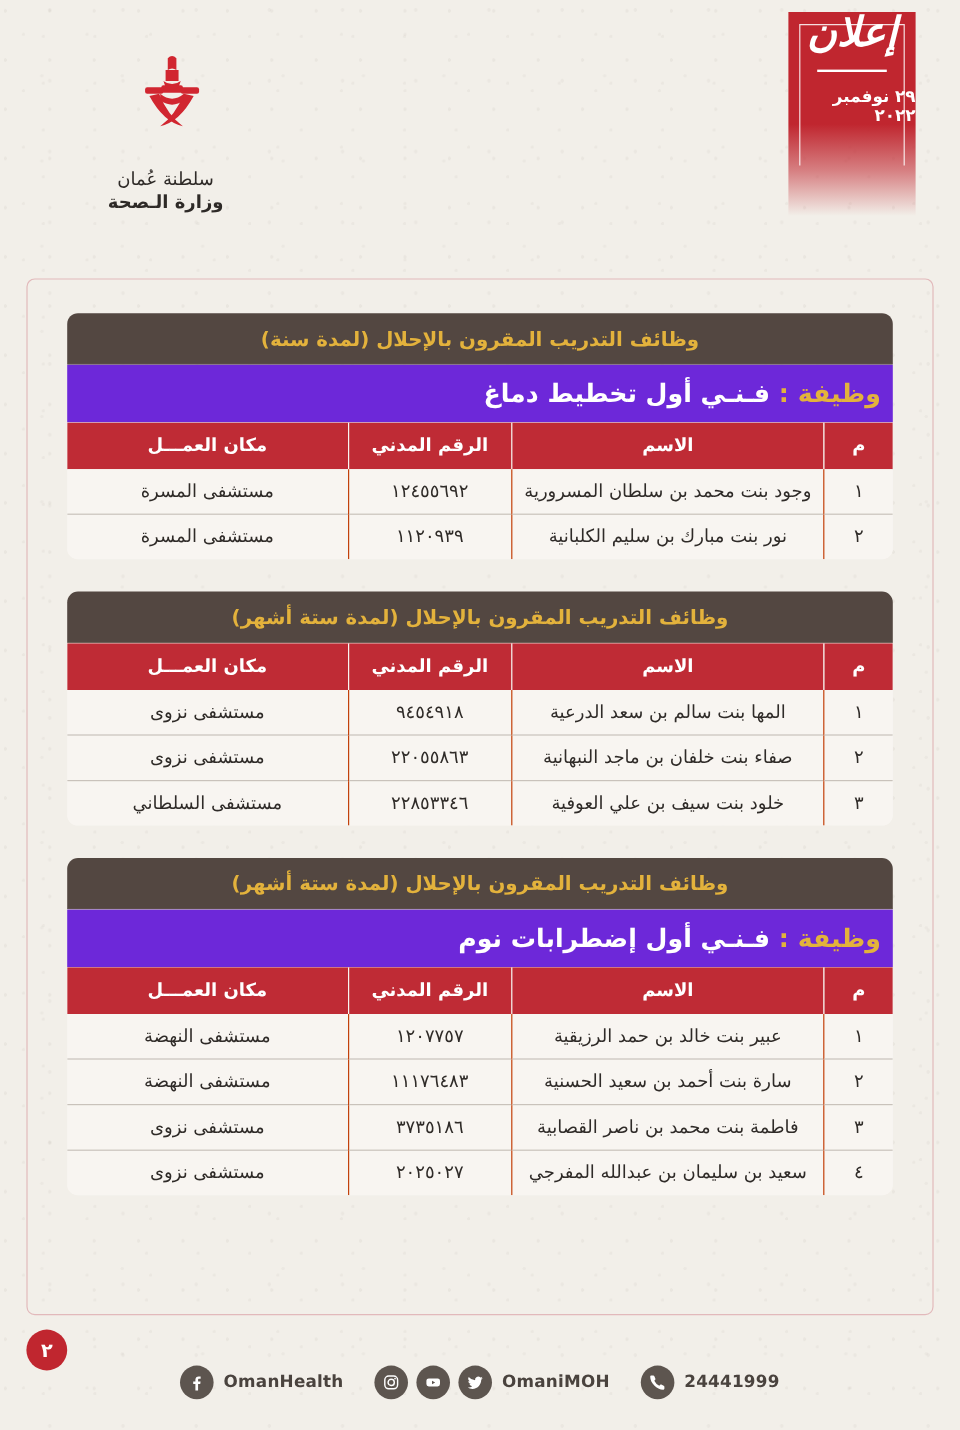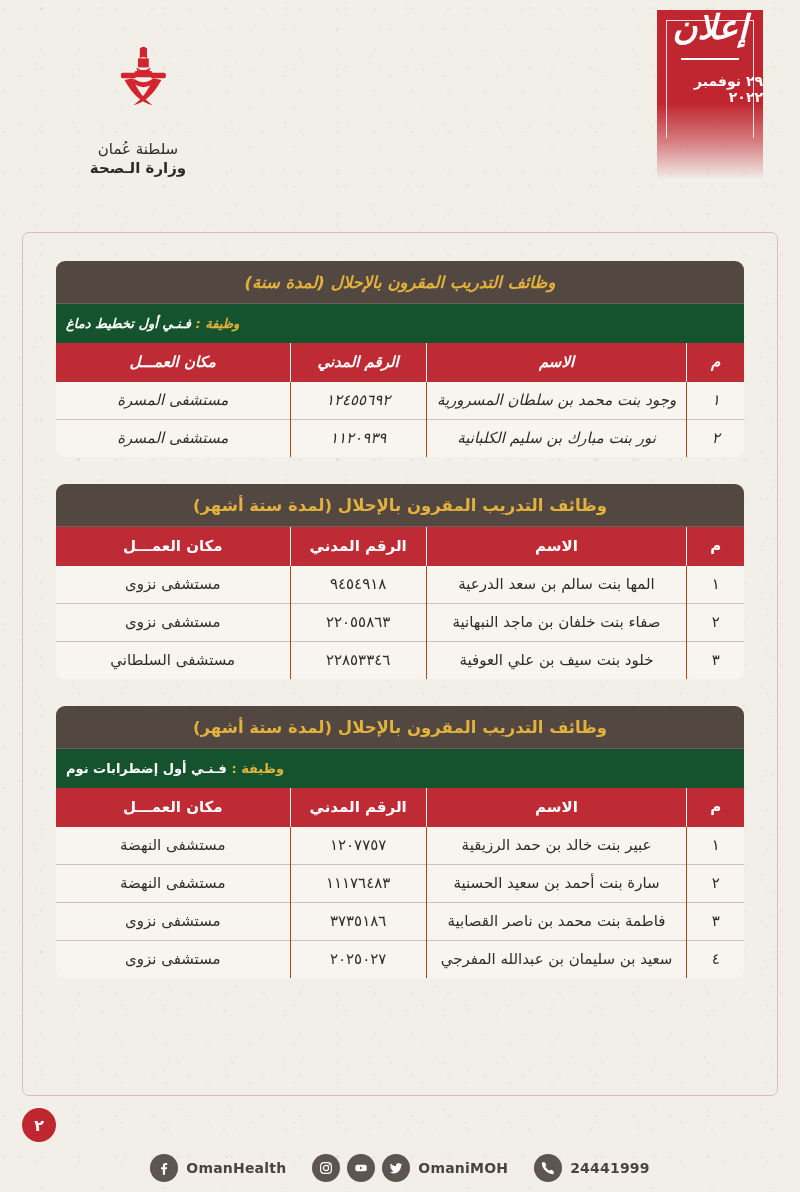--- a/index.html
+++ b/index.html
@@ -62,35 +62,35 @@
   .logo-text .l2{font-size:15px;font-weight:bold;color:#2e2a27;display:block;}
 
   
   .content-frame{
     position:absolute;top:232px;right:22px;left:22px;bottom:96px;
     border:1px solid #e2b9bb;
     border-radius:7px;
   }
 
   .section{margin:0 33px 27px 33px;}
-  .section:first-child{padding-top:28px;font-style:italic;}
+  .section:first-child{padding-top:28px;}
 
   .sec-title{
     background:#534741;color:#e3b23c;
     font-size:16.5px;font-weight:bold;
     text-align:center;
     padding:12px 10px 11px;
     border-radius:9px 9px 0 0;
     border-bottom:1px solid #6e6158;
   }
   .sec-job{
-    background:#14532d;
-    text-align:left;
+    background:#6d28d9;
+    text-align:right;
     padding:12px 10px 12px;
-    font-size:13px;font-weight:bold;
+    font-size:21px;font-weight:bold;
   }
   .sec-job .jlabel{color:#e3b23c;}
   .sec-job .jvalue{color:#ffffff;}
 
   table{
     width:100%;border-collapse:collapse;
     table-layout:fixed;
     background:#f8f5f1;
     border-radius:0 0 9px 9px;
     overflow:hidden;
@@ -123,21 +123,21 @@
 
   
   .page-badge{
     position:absolute;left:22px;bottom:50px;
     width:34px;height:34px;border-radius:50%;
     background:#c0262f;color:#fff;
     display:flex;align-items:center;justify-content:center;
     font-size:16px;font-weight:bold;
   }
   .footer-bar{
-    position:absolute;left:0;right:0;bottom:4px;
+    position:absolute;left:0;right:0;bottom:20px;
     height:40px;direction:ltr;
     display:flex;align-items:center;justify-content:center;gap:0;
   }
   .fgroup{display:flex;align-items:center;gap:8px;margin:0 13px;}
   .fgroup .icons{display:flex;gap:7px;}
   .cicon{
     width:28px;height:28px;border-radius:50%;
     background:#5d554f;color:#fff;
     display:flex;align-items:center;justify-content:center;
   }

